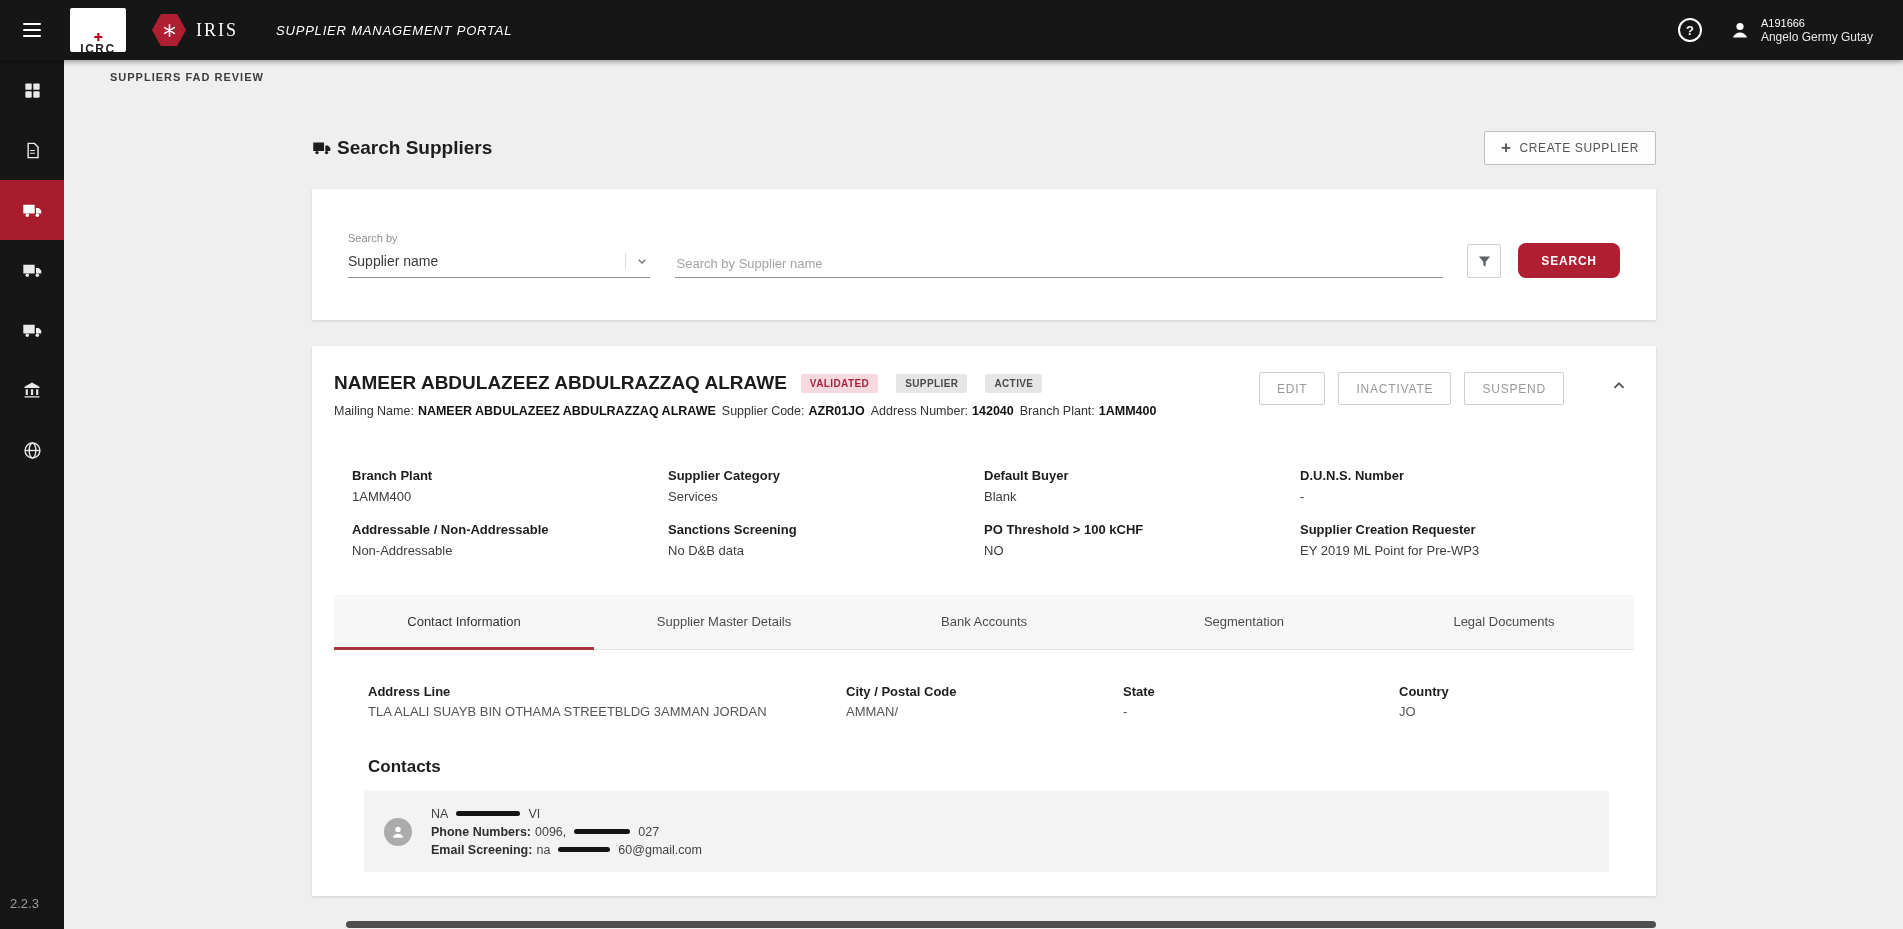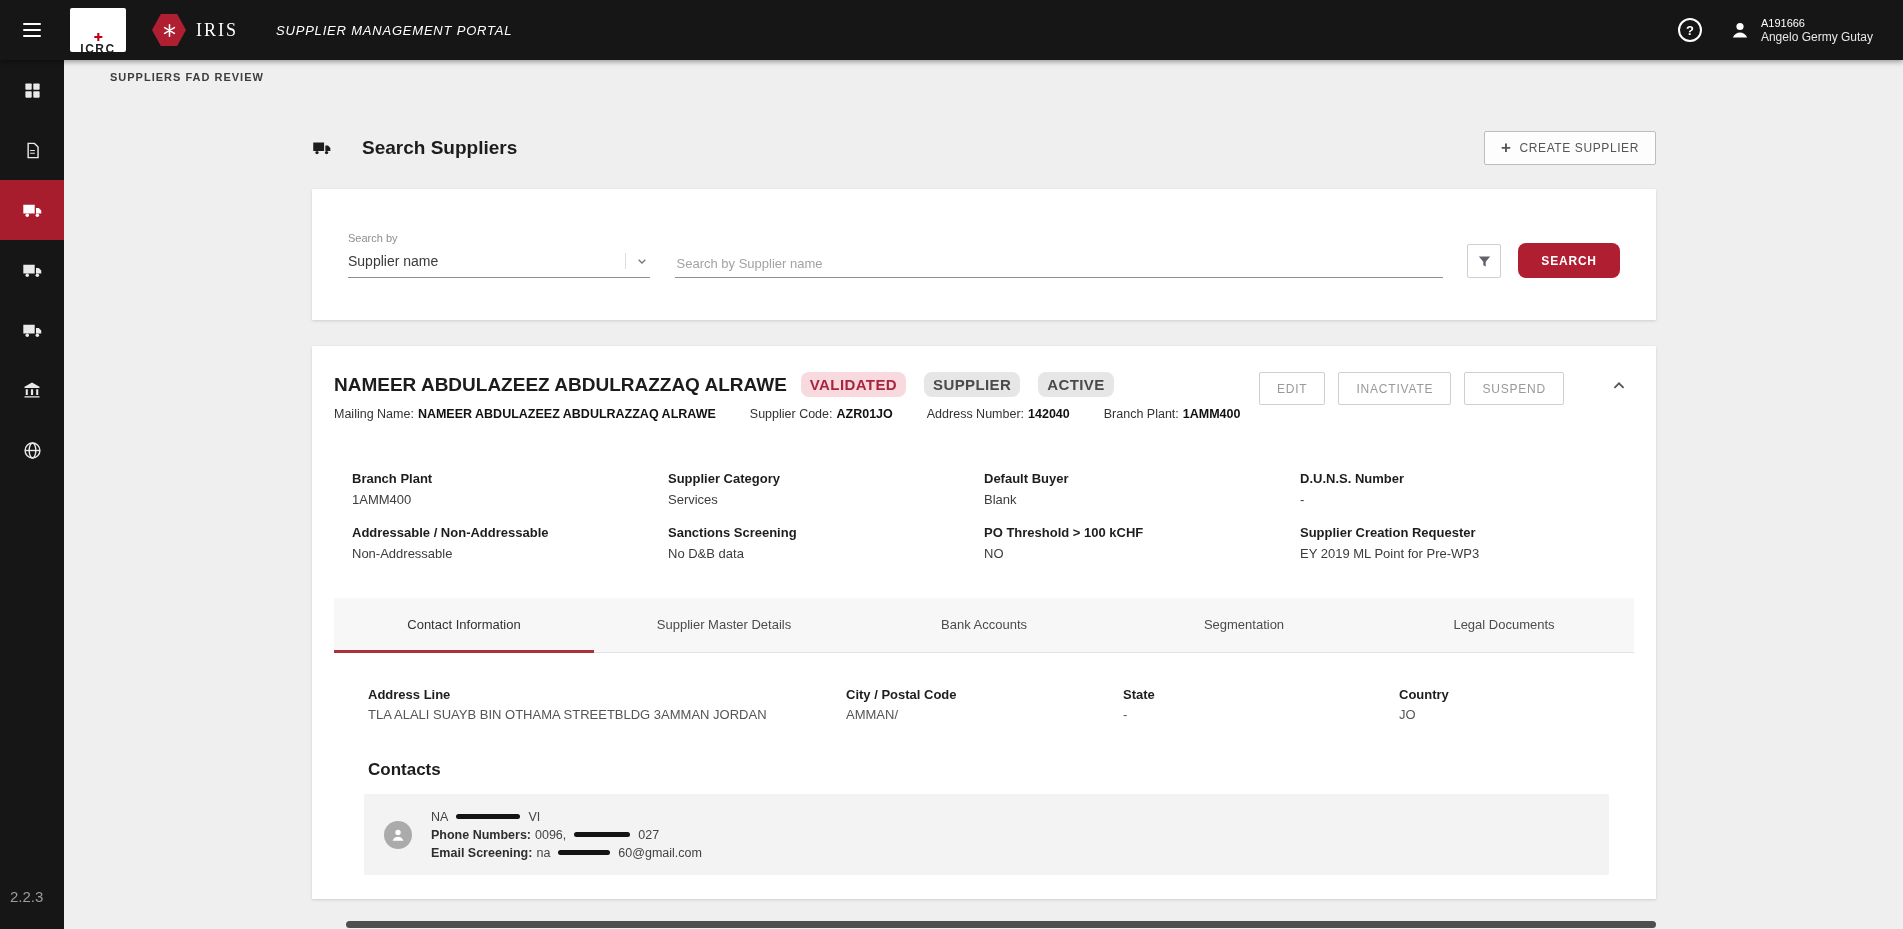--- a/index.html
+++ b/index.html
@@ -34,28 +34,28 @@
   .help-btn::before{ content:"?"; font-size:13px; font-weight:bold; }
   .user-chip{ display:flex; align-items:center; gap:9px; margin-right:30px; cursor:pointer; }
   .user-chip svg{ color:#fff; }
   .user-id{ color:#fff; font-size:11px; line-height:13px; }
   .user-name{ color:#e8e8e8; font-size:12px; line-height:14px; }
   
   .sidebar{ position:absolute; top:60px; left:0; width:64px; height:869px; background:#161616; z-index:15; }
   .side-item{ width:64px; height:60px; display:flex; align-items:center; justify-content:center;
     color:#e9e9e9; cursor:pointer; }
   .side-item.active{ background:#a81d2e; color:#fff; }
-  .side-version{ position:absolute; bottom:24px; left:10px; font-size:15px; color:#9c9c9c; }
+  .side-version{ position:absolute; bottom:18px; left:10px; font-size:13px; color:#9c9c9c; }
   
   .main{ position:absolute; top:60px; left:64px; width:1839px; height:869px; overflow:hidden; }
   .breadcrumb{ height:33px; display:flex; align-items:center; padding-left:46px;
     font-size:11px; letter-spacing:1px; color:#3d3d3d; font-weight:bold; }
   .content{ margin-left:248px; width:1344px; padding-top:38px; }
   .page-header{ display:flex; align-items:center; justify-content:space-between; height:34px; }
-  .page-title{ display:flex; align-items:center; gap:30px; color:#1d1d1d; }
+  .page-title{ display:flex; align-items:center; gap:5px; color:#1d1d1d; }
   .page-title h1{ font-size:19px; font-weight:bold; }
   .create-btn{ height:34px; padding:0 16px; background:#fdfdfd; border:1px solid #bdbdbd; border-radius:2px;
     font-size:12px; letter-spacing:.6px; color:#555; display:flex; align-items:center; gap:8px; cursor:pointer;
     font-family:inherit; }
   .plus-icon::before{ content:"+"; font-size:17px; font-weight:bold; color:#555; line-height:14px; }
   
   .card{ background:#fff; border-radius:1px; box-shadow:0 1px 3px rgba(0,0,0,.14); }
   .search-card{ margin-top:24px; height:131px; }
   .search-row{ display:flex; align-items:flex-end; height:100%; padding:0 36px 42px 36px; }
   .search-by{ width:302px; }
@@ -69,25 +69,25 @@
   .search-input::placeholder{ color:#a3a3a3; }
   .filter-btn{ width:34px; height:34px; margin-left:24px; border:1px solid #cfcfcf; border-radius:2px;
     background:#fff; display:flex; align-items:center; justify-content:center; cursor:pointer; }
   .search-btn{ width:102px; height:35px; margin-left:17px; background:#b01e32; color:#fff; border:none;
     border-radius:8px; font-size:12px; font-weight:bold; letter-spacing:.8px; cursor:pointer; font-family:inherit; }
   
   .supplier-card{ margin-top:26px; padding-bottom:24px; }
   .card-head{ display:flex; justify-content:space-between; padding:26px 26px 0 22px; }
   .supplier-title-row{ display:flex; align-items:center; gap:14px; }
   .supplier-name{ font-size:19px; font-weight:bold; color:#1c1c1c; }
-  .badge{ font-size:15px; font-weight:bold; letter-spacing:.4px; padding:4px 9px; border-radius:8px; }
+  .badge{ font-size:10px; font-weight:bold; letter-spacing:.4px; padding:4px 9px; border-radius:2px; }
   .badge-validated{ background:#f8dade; color:#a82540; }
   .badge-gray{ background:#e6e6e6; color:#4a4a4a; margin-left:-4px; }
   .badge + .badge{ margin-left:4px; }
-  .supplier-meta{ display:flex; gap:34px; margin-top:10px; font-size:12.5px; color:#333; }
+  .supplier-meta{ display:flex; gap:6px; margin-top:10px; font-size:12.5px; color:#333; }
   .supplier-meta b{ color:#111; }
   .meta-pair span{ margin-right:4px; }
   .head-actions{ display:flex; align-items:flex-start; }
   .action-btn{ height:33px; padding:0 17px; background:#fff; border:1px solid #cfcfcf; border-radius:2px;
     color:#999; font-size:12px; letter-spacing:.8px; margin-left:13px; cursor:pointer; font-family:inherit; }
   .collapse-btn{ background:none; border:none; margin-left:44px; margin-top:3px; cursor:pointer; color:#555; }
   .details-grid{ display:grid; grid-template-columns:repeat(4,1fr); row-gap:18px;
     padding:0 40px; margin-top:50px; }
   .d-label{ font-size:13px; font-weight:bold; color:#1d1d1d; }
   .d-value{ font-size:13px; color:#3c3c3c; margin-top:6px; }

